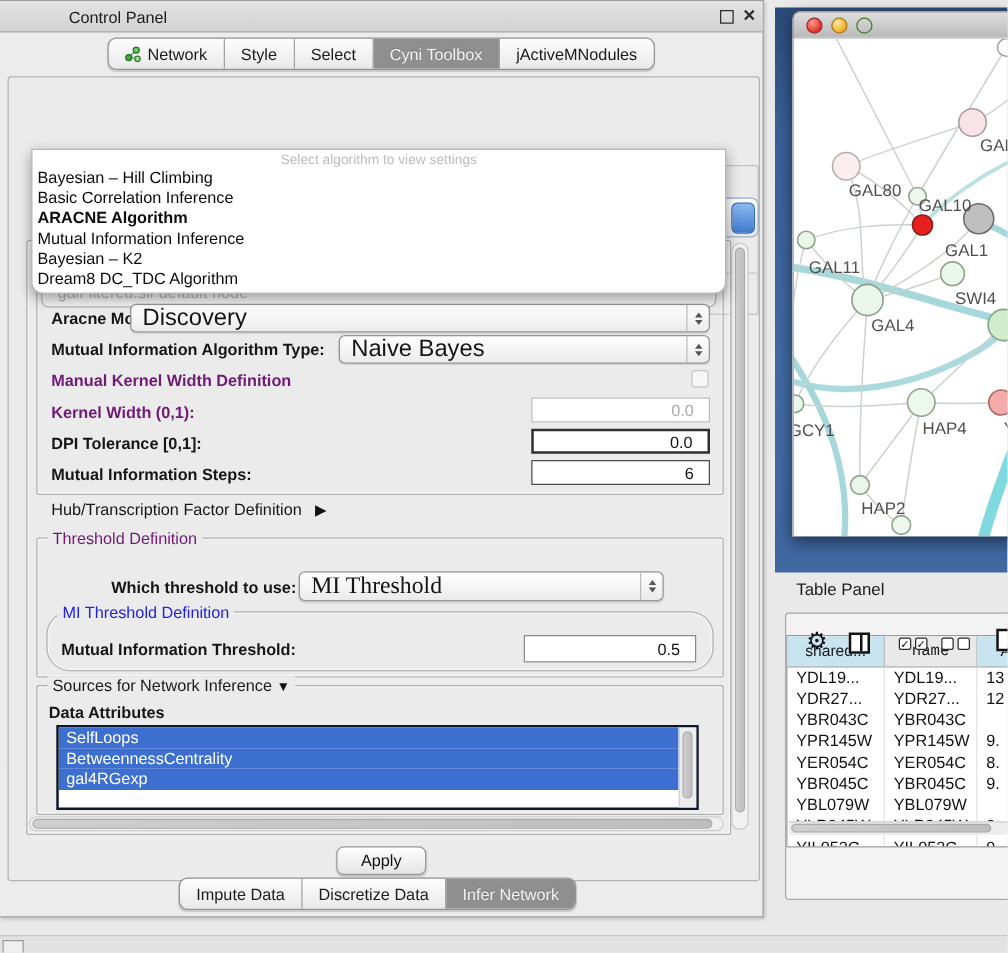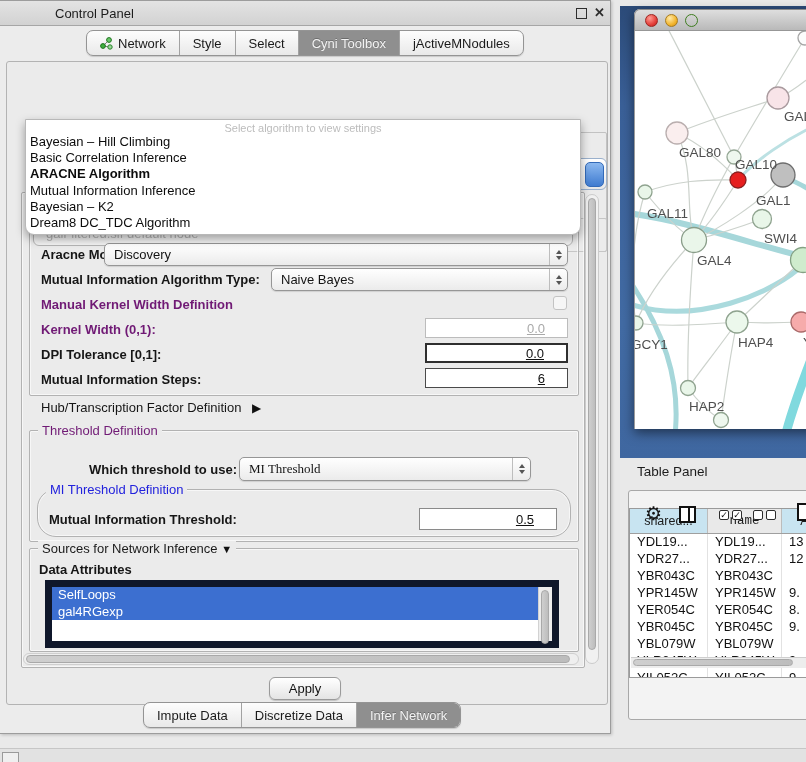--- a/index.html
+++ b/index.html
@@ -49,41 +49,41 @@
   .gtitle{position:absolute;top:-8px;left:8px;background:#ebebeb;padding:0 4px;font-size:13px;white-space:nowrap;}
   .t-black{color:#1a1a1a;}
   .t-blue{color:#2222dd;}
   .t-green{color:#701a75;}
 
   .lbl{font-size:13px;font-weight:bold;color:#161616;white-space:nowrap;}
   .lbl-dis{font-size:13px;font-weight:bold;color:#701a75;white-space:nowrap;}
   .plain{font-size:13px;color:#161616;white-space:nowrap;}
 
   .combo{display:flex;align-items:center;border:1px solid #969696;border-radius:5px;
-      background:linear-gradient(#ffffff,#ebebeb);font-size:13px;color:#141414;
+      background:linear-gradient(#ffffff,#ebebeb);font-size:19px;color:#141414;
       padding-left:9px;box-sizing:border-box;box-shadow:0 1px 1px rgba(0,0,0,.12);}
   .combo .spin{margin-left:auto;align-self:stretch;width:17px;border-left:1px solid #bdbdbd;
       display:flex;flex-direction:column;align-items:center;justify-content:center;gap:2px;}
   .tri-up{width:0;height:0;border-left:3.5px solid transparent;border-right:3.5px solid transparent;border-bottom:4px solid #555;}
   .tri-dn{width:0;height:0;border-left:3.5px solid transparent;border-right:3.5px solid transparent;border-top:4px solid #555;}
 
   .field{background:#fff;font-size:13px;display:flex;align-items:center;justify-content:flex-end;
-      padding-right:22px;box-sizing:border-box;color:#111;text-decoration:underline;}
+      padding-right:12px;box-sizing:border-box;color:#111;}
   .checkbox{width:14px;height:14px;border:1px solid #c3c3c3;border-radius:3px;background:#f6f6f6;box-sizing:border-box;}
 
   .arrow-right{font-size:12px;color:#111;}
   .arrow-down{font-size:11px;color:#111;}
 
   
   .sb-track-v{background:#f1f1f1;border:1px solid #cbcbcb;border-radius:7px;box-sizing:border-box;}
   .sb-thumb{background:linear-gradient(90deg,#cfcfcf,#bdbdbd);border:1px solid #a9a9a9;border-radius:5px;box-sizing:border-box;}
   .sb-track-h{background:#efefef;border:1px solid #cfcfcf;border-radius:6px;box-sizing:border-box;}
 
   
-  .srclist{background:#fff;border:7px solid #0f172a;display:flex;box-sizing:border-box;}
+  .srclist{background:#fff;border:2px solid #0f172a;display:flex;box-sizing:border-box;}
   .src-items{flex:1;overflow:hidden;}
   .src-item{background:#3c6fd0;color:#fff;font-size:13px;line-height:16.5px;padding-left:6px;white-space:nowrap;}
   .src-sb{width:13px;background:#ededed;border-left:1px solid #d2d2d2;position:relative;}
   .src-sb .sb-thumb{position:absolute;left:2px;top:3px;width:8px;height:54px;}
 
   .btn{display:flex;align-items:center;justify-content:center;border:1px solid #9a9a9a;border-radius:6px;
       background:linear-gradient(#ffffff,#e4e4e4);font-size:13px;color:#111;box-shadow:0 1px 1px rgba(0,0,0,.18);}
 
   
   .desktop{left:620px;top:6px;width:186px;height:452px;
@@ -238,20 +238,21 @@
     <div class="abs group" style="left:22px;top:486px;width:548px;height:102px;">
       <span class="gtitle t-black">
         <span>Sources for Network Inference</span>
         <span class="arrow-down">▼</span>
       </span>
     </div>
     <div class="abs lbl" style="left:32px;top:500px;">Data Attributes</div>
     <div class="abs srclist" style="left:38px;top:518px;width:514px;height:68px;">
       <div class="src-items" id="src-items">
           <div class="src-item" style="background: rgb(60, 111, 208);">SelfLoops</div>
+          <div class="src-item" style="background: rgb(60, 111, 208);">BetweennessCentrality</div>
           <div class="src-item" style="background: rgb(60, 111, 208);">gal4RGexp</div>
         </div>
       <div class="src-sb">
           <div class="sb-thumb"></div>
         </div>
     </div>
     <div class="abs sb-track-h" style="left:16px;top:591px;width:556px;height:12px;">
       <div class="sb-thumb" style="position:absolute;left:2px;top:1px;width:544px;height:8px;"></div>
     </div>
 

